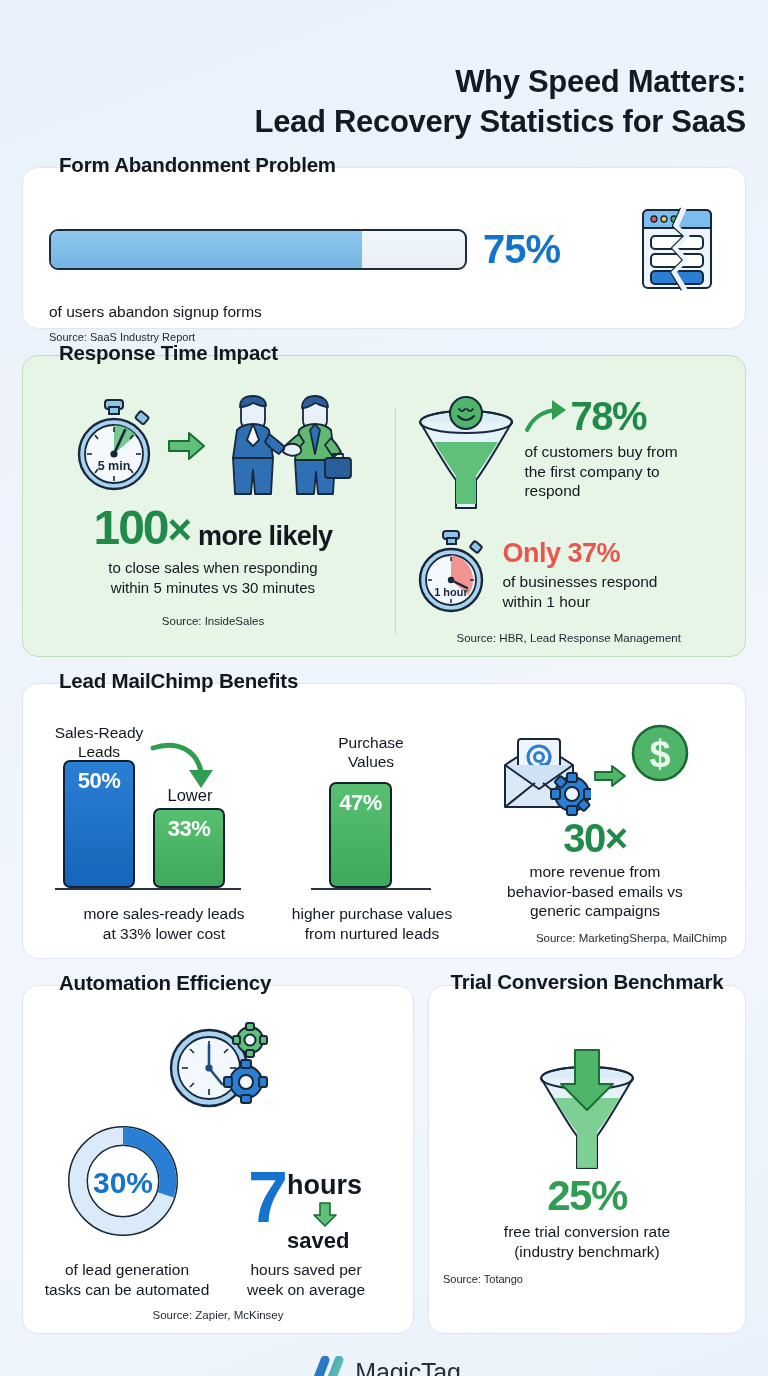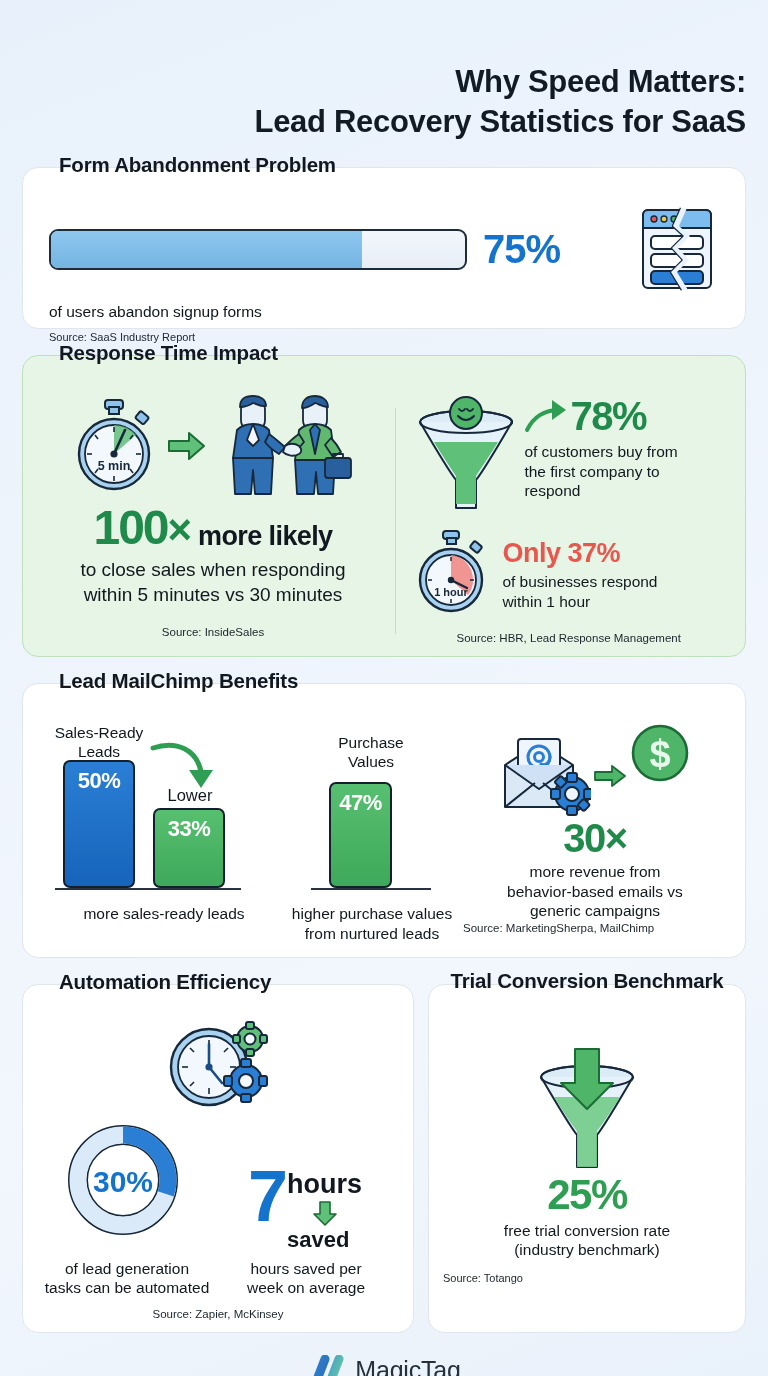--- a/index.html
+++ b/index.html
@@ -70,21 +70,21 @@
   .c2 { padding: 34px 14px 12px 14px; }
   .c2grid { display:flex; }
   .c2left { width: 352px; padding: 2px 8px 0 8px; }
   .c2div { width:1.4px; background:#c7dcc5; margin: 18px 6px 10px 6px; }
   .c2right { flex:1; padding: 2px 4px 0 8px; }
   .c2topimg { display:flex; align-items:center; justify-content:center; gap:4px; height:108px; }
   .big100 { font-size:48px; font-weight:bold; color:#1f8a49; letter-spacing:-2px; line-height:1; }
   .big100 .x { font-size:42px; }
   .morelikely { font-size:27px; font-weight:bold; color:#121820; letter-spacing:-0.6px; }
   .row100 { display:flex; align-items:flex-end; justify-content:center; gap:8px; margin-top:4px; }
-  .c2desc { text-align:center; font-size:19px; line-height:1.3; margin-top:6px; }
+  .c2desc { text-align:center; font-size:15px; line-height:1.3; margin-top:6px; }
   .c2src { text-align:center; font-size:11.5px; margin-top:18px; color:#1c242c; }
 
   .statrow { display:flex; align-items:flex-start; gap:8px; }
   .stat78 { font-size:40px; font-weight:bold; color:#1f8a49; letter-spacing:-1.5px; line-height:1; }
   .stat78txt { font-size:15.5px; line-height:1.25; margin-top:6px; }
   .only37 { font-size:27px; font-weight:bold; color:#e8564e; letter-spacing:-0.5px; line-height:1; }
   .only37 .num { color:#e8564e; }
   .only37txt { font-size:15.5px; line-height:1.25; margin-top:5px; }
   .c2rsrc { text-align:center; font-size:11.5px; margin-top:16px; color:#1c242c; }
 
@@ -99,21 +99,21 @@
   .chartarea { position:relative; height:172px; margin-top:4px; }
   .vbar { position:absolute; bottom:8px; border:2.2px solid #12202e; border-radius:7px;
           color:#fff; font-size:22px; font-weight:bold; text-align:center; padding-top:6px; letter-spacing:-0.5px; }
   .vbar.blue  { background: linear-gradient(180deg,#2a7fd4,#1664bb); }
   .vbar.green { background: linear-gradient(180deg,#57bf70,#3ea95a); }
   .axis { position:absolute; bottom:6px; height:2px; background:#2a3240; }
   .lowercost { position:absolute; font-size:16.5px; line-height:1.18; text-align:center; color:#121820; }
   .capt { text-align:center; font-size:15.5px; line-height:1.25; margin-top:8px; }
 
   .rev30 { font-size:40px; font-weight:bold; color:#1f8a49; letter-spacing:-1.5px; line-height:1; }
-  .c3csrc { text-align:left; font-size:11.5px; margin-top:2px; color:#1c242c; }
+  .c3csrc { text-align:right; font-size:11.5px; margin-top:12px; color:#1c242c; }
 
   
   .bottomrow { display:flex; gap:14px; margin-top:26px; }
   .c4 { width: 392px; padding: 36px 16px 12px 16px; }
   .c5 { flex:1; padding: 58px 14px 12px 14px; }
   .c5 .card-title { left: 0; right:0; text-align:center; white-space:normal; line-height:1.22; top:-17px; }
   .c4inner { display:flex; align-items:flex-end; gap:6px; }
   .donutwrap { width:168px; text-align:center; }
   .hourswrap { flex:1; text-align:center; }
   .big7 { font-size:72px; font-weight:bold; color:#1473cc; line-height:0.86; letter-spacing:-3px; }
@@ -307,20 +307,21 @@
           <div class="lowercost" style="left:106px;top:62px;width:86px">
             <div>Lower</div>
             <div>Cost</div>
           </div>
           <div class="vbar blue" style="left:22px;width:72px;height:128px">50%</div>
           <div class="vbar green" style="left:112px;width:72px;height:80px">33%</div>
           <div class="axis" style="left:14px;width:186px"></div>
         </div>
         <div class="capt">
           <div>more sales-ready leads</div>
+          <div>at 33% lower cost</div>
         </div>
       </div>
 
       <div class="c3b">
         <div class="chartarea">
           <div class="barlabel" style="position:absolute;left:14px;top:10px;width:140px">
             <div>Purchase</div>
             <div>Values</div>
           </div>
           <div class="vbar green" style="left:42px;width:63px;height:106px">47%</div>

